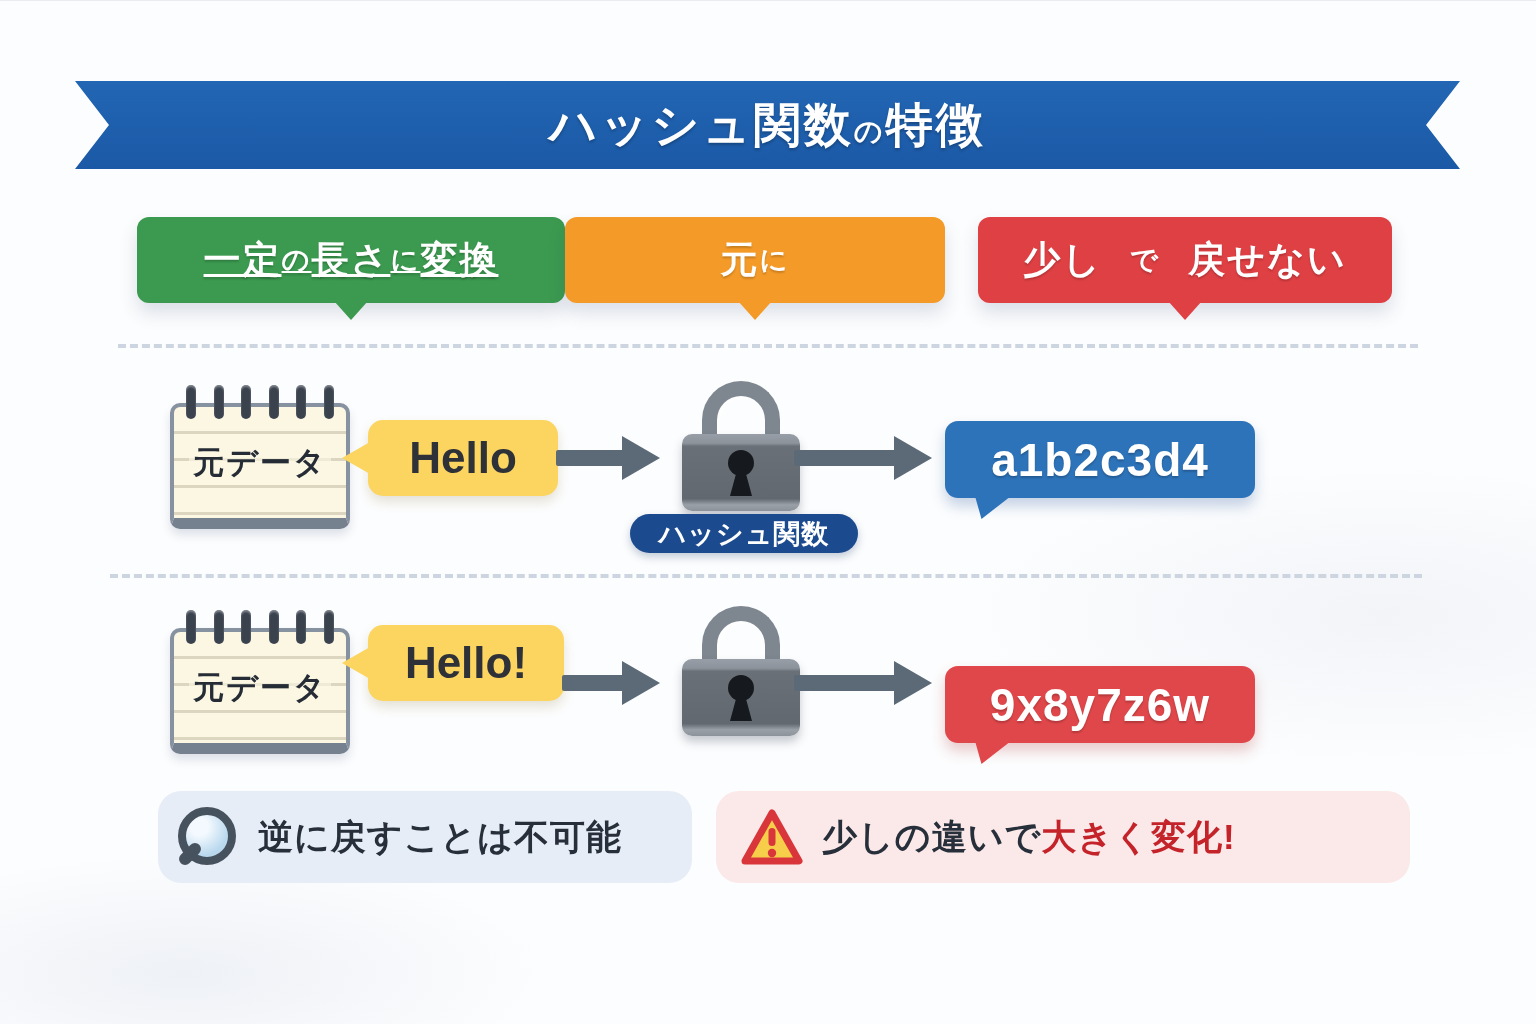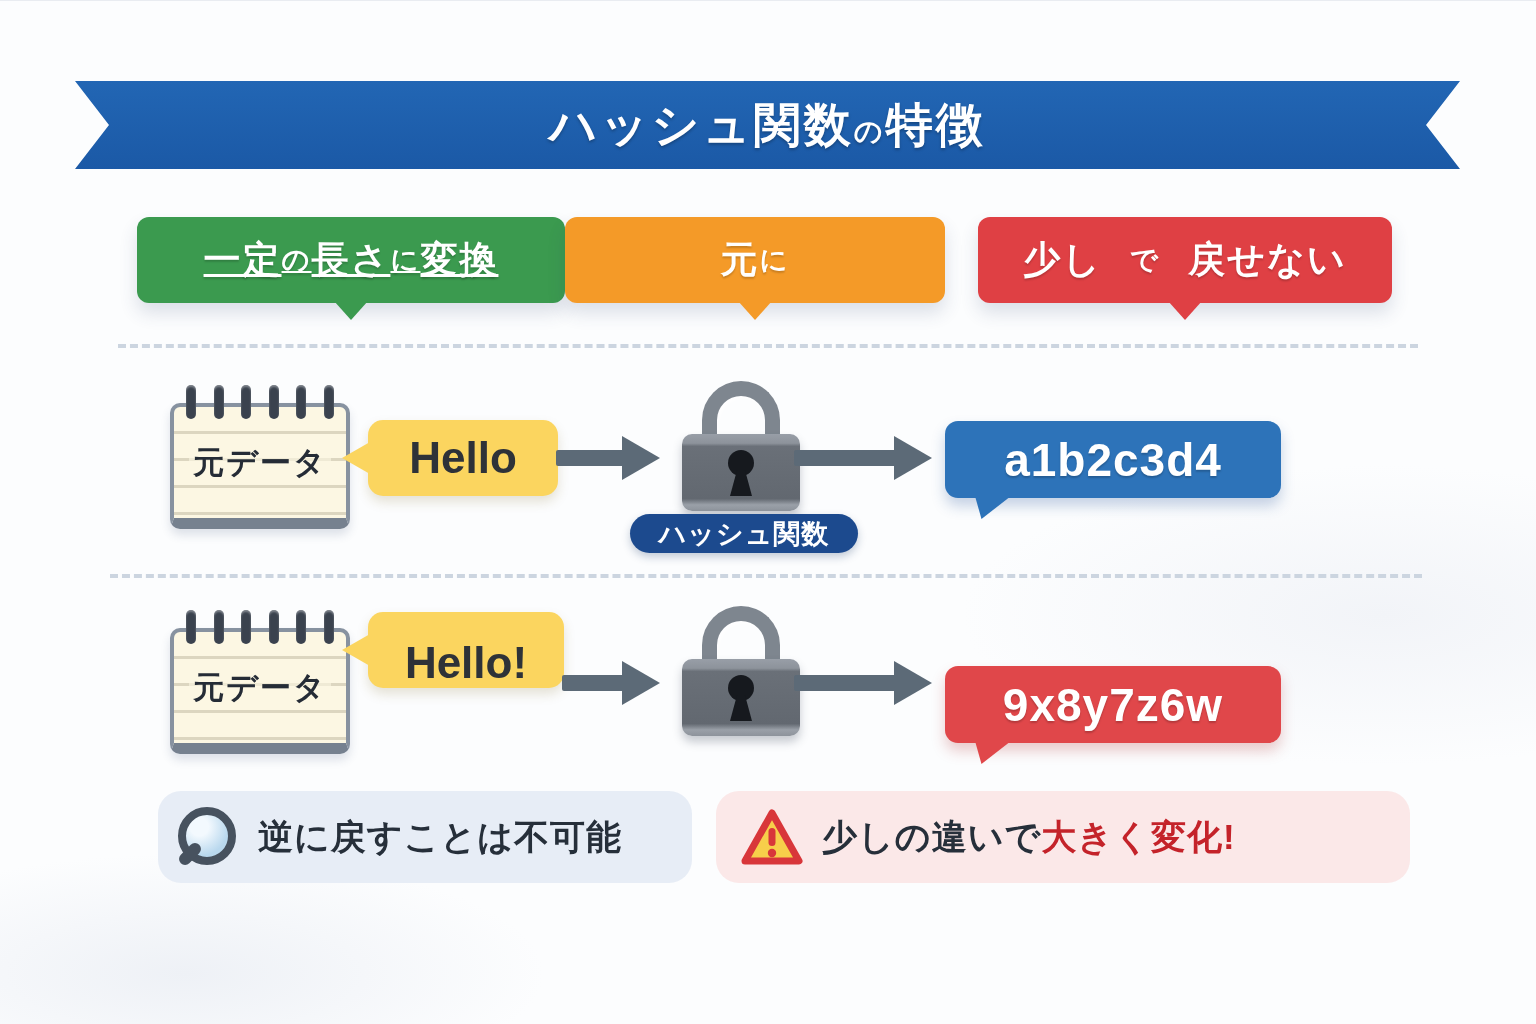--- a/index.html
+++ b/index.html
@@ -128,21 +128,21 @@
   .hash-pill{
     position:absolute; left:630px; top:513px; width:228px; height:39px;
     background:#1c4a8e; border-radius:20px;
     display:flex; align-items:center; justify-content:center;
     color:#fff; font-size:27px; font-weight:bold; letter-spacing:1px;
     box-shadow:0 4px 8px rgba(20,50,100,.25);
   }
 
   
   .out-bubble{
-    position:absolute; width:336px; height:77px; border-radius:13px;
+    position:absolute; width:310px; height:77px; border-radius:13px;
     display:flex; align-items:center; justify-content:center;
     color:#fff; font-size:46px; font-weight:bold; letter-spacing:1px;
     text-shadow:0 2px 2px rgba(0,0,0,.2);
   }
   .out-bubble .tail{
     position:absolute; left:30px; bottom:-21px; width:36px; height:23px;
     clip-path:polygon(0 0, 100% 0, 18% 100%);
   }
   .out-blue{ background:#2d73b9; box-shadow:0 8px 14px rgba(30,80,150,.25); }
   .out-blue .tail{ background:#2d73b9; }
@@ -240,21 +240,21 @@
         <i></i>
         <i></i>
         <i></i>
         <i></i>
         <i></i>
       </div>
     <div class="np-paper">
       <span class="np-label">元データ</span>
     </div>
   </div>
-  <div class="in-bubble" style="left:368px; top:611px; width:196px;align-items:flex-end;">
+  <div class="in-bubble" style="left:368px; top:624px; width:196px;">
     <span>Hello!</span>
   </div>
   <div class="arrow" style="left:562px; top:660px; width:98px;"></div>
   <div class="lock" style="left:676px; top:605px;">
     <div class="lock-shackle"></div>
     <div class="lock-body">
       <div class="keyhole"></div>
     </div>
   </div>
   <div class="arrow" style="left:794px; top:660px; width:138px;"></div>

